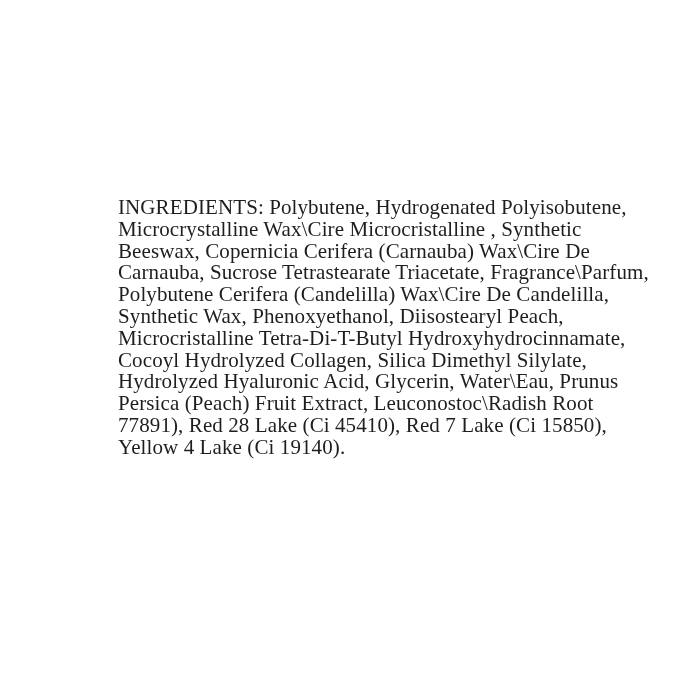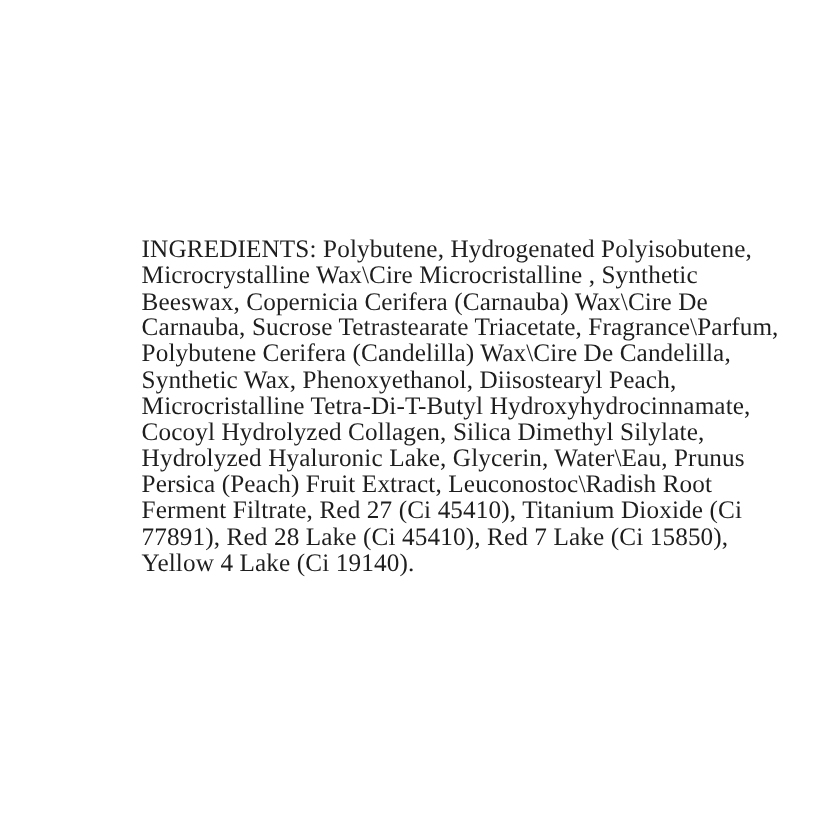--- a/index.html
+++ b/index.html
@@ -37,19 +37,18 @@
 <div class="canvas">
   <div class="ingredients-block">
     <span class="ingredients-line">INGREDIENTS: Polybutene, Hydrogenated Polyisobutene,</span>
     <span class="ingredients-line">Microcrystalline Wax\Cire Microcristalline , Synthetic</span>
     <span class="ingredients-line">Beeswax, Copernicia Cerifera (Carnauba) Wax\Cire De</span>
     <span class="ingredients-line">Carnauba, Sucrose Tetrastearate Triacetate, Fragrance\Parfum,</span>
     <span class="ingredients-line">Polybutene Cerifera (Candelilla) Wax\Cire De Candelilla,</span>
     <span class="ingredients-line">Synthetic Wax, Phenoxyethanol, Diisostearyl Peach,</span>
     <span class="ingredients-line">Microcristalline Tetra-Di-T-Butyl Hydroxyhydrocinnamate,</span>
     <span class="ingredients-line">Cocoyl Hydrolyzed Collagen, Silica Dimethyl Silylate,</span>
-    <span class="ingredients-line">Hydrolyzed Hyaluronic Lake, Glycerin, Water\Eau, Prunus</span>
+    <span class="ingredients-line">Hydrolyzed Hyaluronic Acid, Glycerin, Water\Eau, Prunus</span>
     <span class="ingredients-line">Persica (Peach) Fruit Extract, Leuconostoc\Radish Root</span>
-    <span class="ingredients-line">Ferment Filtrate, Red 27 (Ci 45410), Titanium Dioxide (Ci</span>
     <span class="ingredients-line">77891), Red 28 Lake (Ci 45410), Red 7 Lake (Ci 15850),</span>
     <span class="ingredients-line">Yellow 4 Lake (Ci 19140).</span>
   </div>
 </div>
 
 </body></html>

